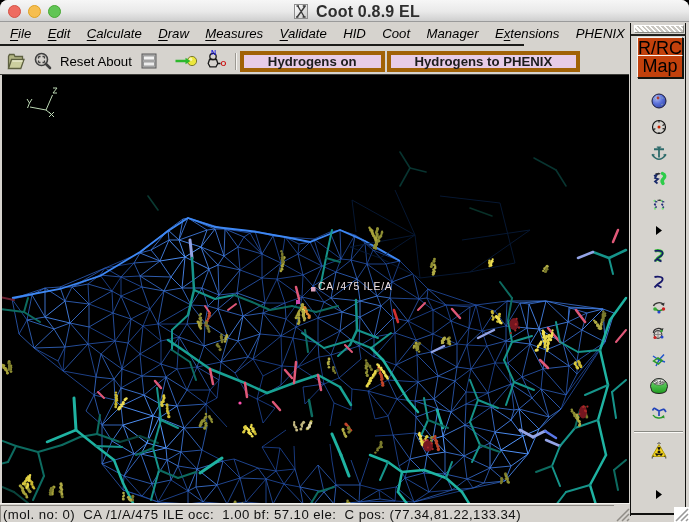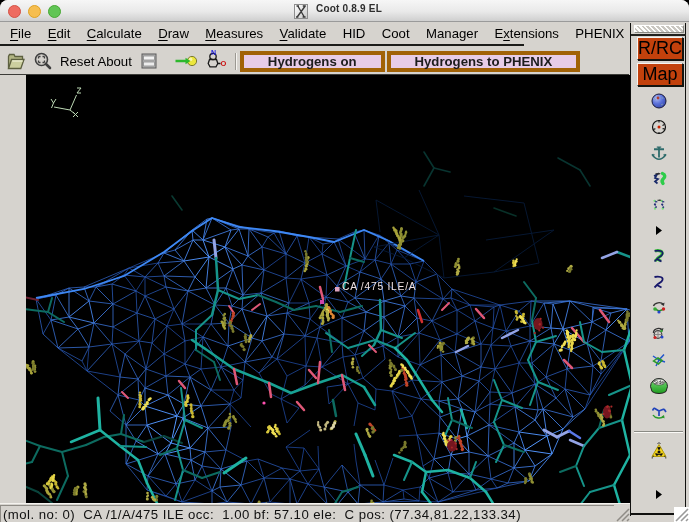--- a/index.html
+++ b/index.html
@@ -11,56 +11,56 @@
 #titlebar { position:absolute; left:0; top:0; width:689px; height:22px;
   background:linear-gradient(#f6f6f6, #e9e9e9 55%, #cfcfcf);
   border-bottom:1px solid #9a9a9a; }
 .tl { position:absolute; top:5px; width:13px; height:13px; border-radius:50%; }
 #tl-r { left:8px;  background:#ee6b60; border:1px solid #d35244; }
 #tl-y { left:28px; background:#f6be50; border:1px solid #dfa123; }
 #tl-g { left:48px; background:#61c555; border:1px solid #47a733; }
 #xicon { position:absolute; left:294px; top:4px; width:14px; height:15px;
   background:linear-gradient(135deg,#fdfdfd,#cacaca); border:1px solid #8e8e8e; }
 #xicon svg { display:block; }
-#wtitle { position:absolute; left:316px; top:3px; font-size:10px; font-weight:bold;
+#wtitle { position:absolute; left:316px; top:3px; font-size:16px; font-weight:bold;
   color:#2e2e2e; letter-spacing:0.2px; }
 
 #menubar { position:absolute; left:0; top:23px; width:524px; height:23px;
   background:#d6d3ce; border-bottom:2px solid #1c1c1a; display:flex;
-  align-items:center; font-size:13.2px; color:#000; }
+  align-items:center; font-size:13.2px; color:#000;font-style:italic; }
 #menubar span { padding:0 8.2px; }
 #menubar span:first-child { padding-left:10px; }
 .mn { text-decoration:underline; text-underline-offset:2px; text-decoration-thickness:1px; }
 
 #toolbar { position:absolute; left:0; top:48px; width:629px; height:27px;
   background:#d6d3ce; border-bottom:1px solid #3c3c38; display:flex; align-items:center;
   font-size:13.2px; color:#000; }
 .ticon { flex:none; }
 .tsep { width:2px; height:17px; margin:0 3px; border-left:1px solid #9b9892; border-right:1px solid #f6f4f0; }
 .pinkbtn { flex:none; height:21px; background:#e7cce7; border:4px solid #a16207;
   display:flex; align-items:center; padding:0 24px; color:#1c1c1c;font-weight:bold; }
 
 #glframe { position:absolute; left:0; top:75px; width:630px; height:429px; background:#d6d3ce; }
-#glcanvas { position:absolute; left:2px; top:0; width:627px; height:428px; background:#000;margin-left:24px; }
+#glcanvas { position:absolute; left:2px; top:0; width:627px; height:428px; background:#000; }
 
 #sidebar { position:absolute; left:630px; top:23px; width:59px; height:493px;
   background:#d6d3ce; border-left:1px solid #11110f; }
 #sb-inner { position:absolute; left:0; top:0; width:55px; height:492px;
   border-right:1px solid #11110f; border-bottom:2px solid #11110f; background:#d6d3ce; }
 #grip { position:absolute; left:3px; top:2px; width:50px; height:8px;
   border:1px solid #fff; border-right-color:#8a8a84; border-bottom-color:#8a8a84;
   background:repeating-linear-gradient(45deg,#fdfdfb 0 1.5px,#c9c6c0 1.5px 3.5px); }
 #grip2 { position:absolute; left:0px; top:11px; width:55px; height:0;
   border-top:2px solid #22221e; }
 .sbtn { position:absolute; left:6px; width:46px; height:23px; background:#c2410c;
   border:1px solid #14140f; border-top-color:#f7f5f1; border-left-color:#f7f5f1;
   box-shadow:1px 1px 0 #14140f;
   font-size:18px; color:#000; display:flex; align-items:center; justify-content:center; }
 #sb-rrc { top:14px; }
-#sb-map { top:40px; }
+#sb-map { top:32px; }
 .sicon { position:absolute; left:0; width:55px; display:flex; justify-content:center; }
 #sb-sep { position:absolute; left:3px; top:408px; width:49px; height:2px;
   border-top:1px solid #8a8a84; border-bottom:1px solid #fbfaf7; }
 
 #statusbar { position:absolute; left:0; top:503px; width:630px; height:19px;
   background:#d6d3ce; border-top:1px solid #f5f3ef; }
 #statusbox { position:absolute; left:0px; top:1px; width:614px; height:18px;
   border:1px solid #8f8c86; border-right:none; font-size:13.2px; letter-spacing:0.45px; color:#111;
   display:flex; align-items:center; padding-left:2px; white-space:pre; }
 #sgrip { position:absolute; right:0px; top:2px; width:16px; height:16px; }

